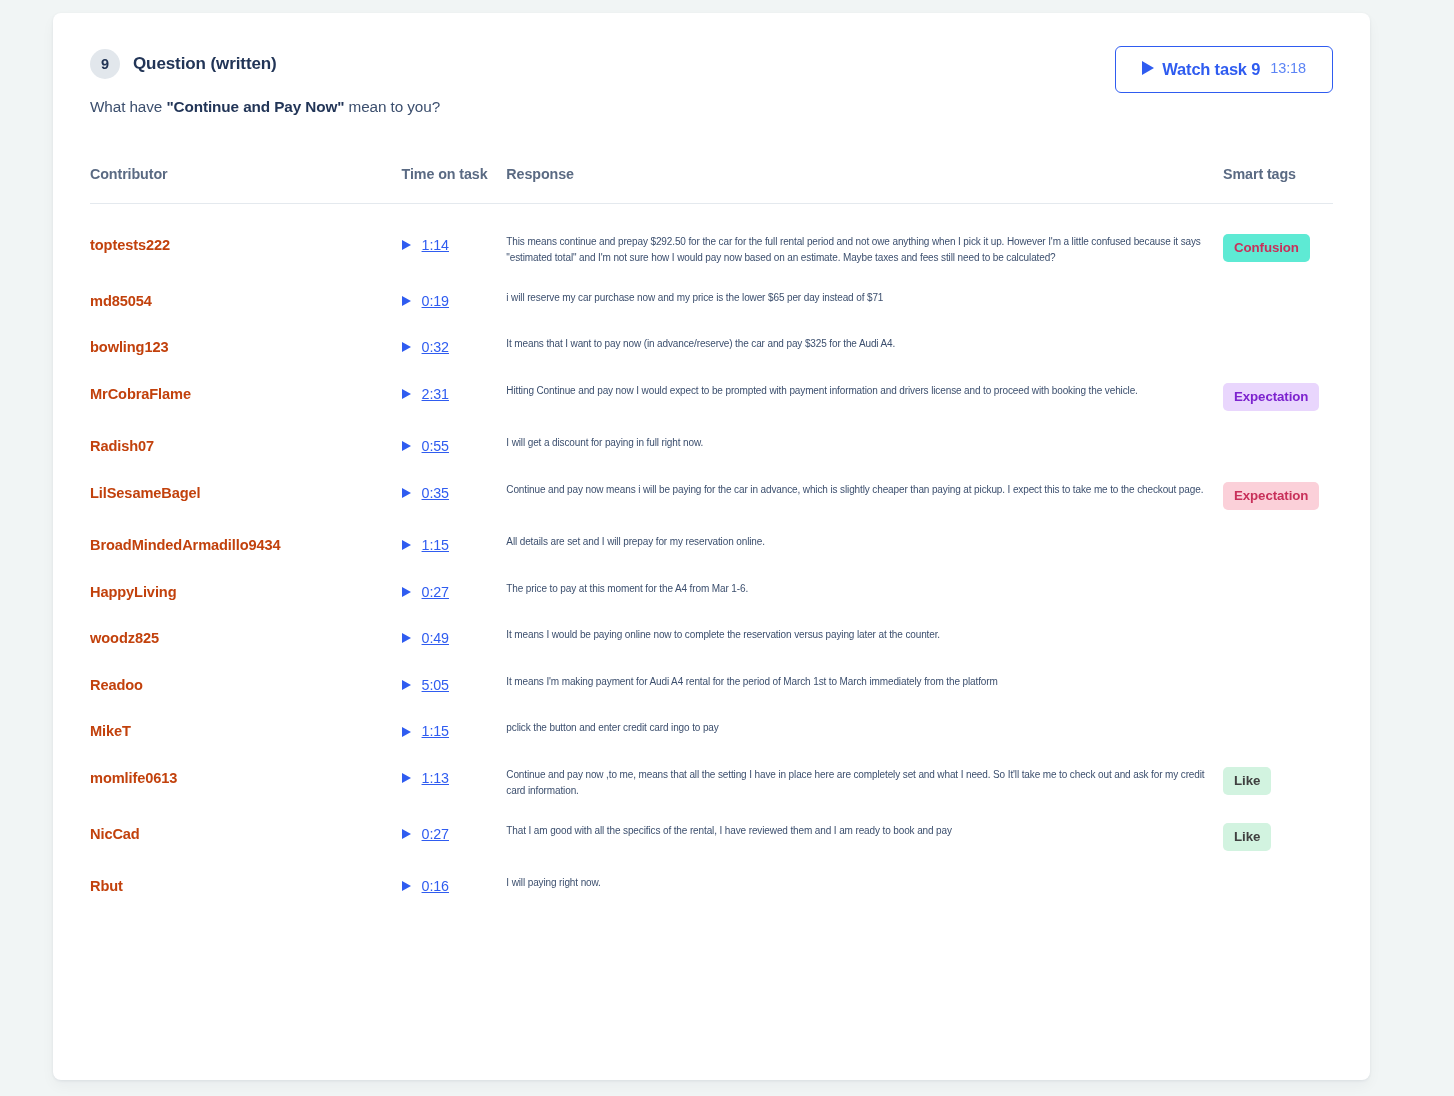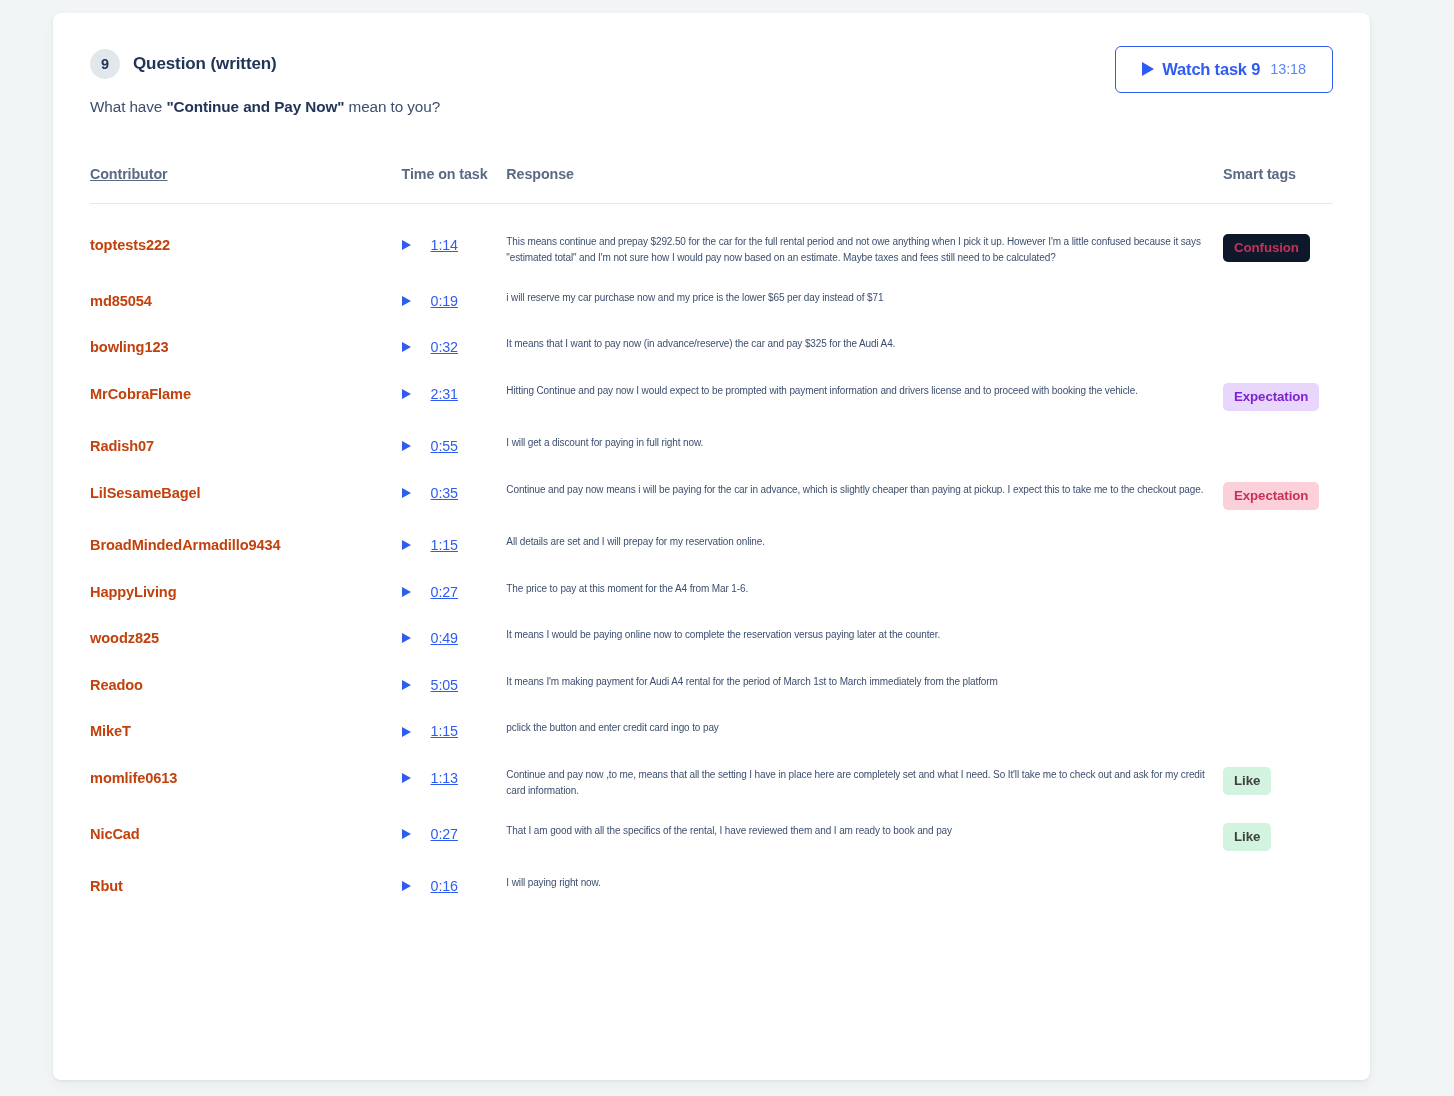--- a/index.html
+++ b/index.html
@@ -72,21 +72,21 @@
     color: #3c4f6e;
     letter-spacing: -0.1px;
   }
   .q-text .q-quoted {
     font-weight: bold;
     color: #223557;
   }
 
   .watch-btn {
     display: inline-flex;
-    align-items: center;
+    align-items: flex-start;
     gap: 10px;
     border: 1px solid #2f5cf0;
     border-radius: 6px;
     background: #ffffff;
     padding: 14px 26px;
     cursor: pointer;
     white-space: nowrap;
     line-height: 1;
   }
   .watch-btn .play-tri {
@@ -118,41 +118,41 @@
   .table th {
     text-align: left;
     font-size: 14.3px;
     font-weight: bold;
     color: #5a6a83;
     padding: 0 0 21px 0;
     letter-spacing: -0.1px;
     vertical-align: bottom;
   }
   .table thead tr { border-bottom: 1px solid #e4e9ee; }
-  .col-contributor { width: 312px; text-decoration: underline; }
+  .col-contributor { width: 312px; }
   .col-time        { width: 105px; }
   .col-response    { width: 719px; }
   .col-tags        { width: 110px; }
 
   .table tbody tr td { padding: 0; vertical-align: top; }
 
   .cell-pad-first  { padding-top: 30px !important; }
   .row-cell { padding-top: 24px !important; }
 
   .contributor {
     font-size: 14.6px;
     font-weight: bold;
     color: #c2410c;
     letter-spacing: -0.1px;
     line-height: 1.55;
   }
   .time-cell a {
     display: inline-flex;
     align-items: center;
-    gap: 20px;
+    gap: 11px;
     text-decoration: none;
     line-height: 1.55;
   }
   .time-cell .tri {
     width: 0; height: 0;
     border-left: 9px solid #2f5cf0;
     border-top: 5.5px solid transparent;
     border-bottom: 5.5px solid transparent;
     display: inline-block;
   }
@@ -172,21 +172,21 @@
   .tags { line-height: 1; }
   .tag {
     display: inline-block;
     font-size: 13.3px;
     font-weight: bold;
     padding: 7px 11px 8px 11px;
     border-radius: 5px;
     letter-spacing: -0.1px;
     line-height: 1;
   }
-  .tag-confusion   { background: #0f172a; color: #c8305a; }
+  .tag-confusion   { background: #5eead4; color: #c8305a; }
   .tag-expectation-purple { background: #e9d6fd; color: #7d23cf; }
   .tag-expectation-pink   { background: #fbd0d9; color: #c8305a; }
   .tag-like        { background: #d2f3e0; color: #404040; }
 </style>
 </head>
 <body>
 
 <div class="page">
   <div class="card">
     <div class="card-inner">

